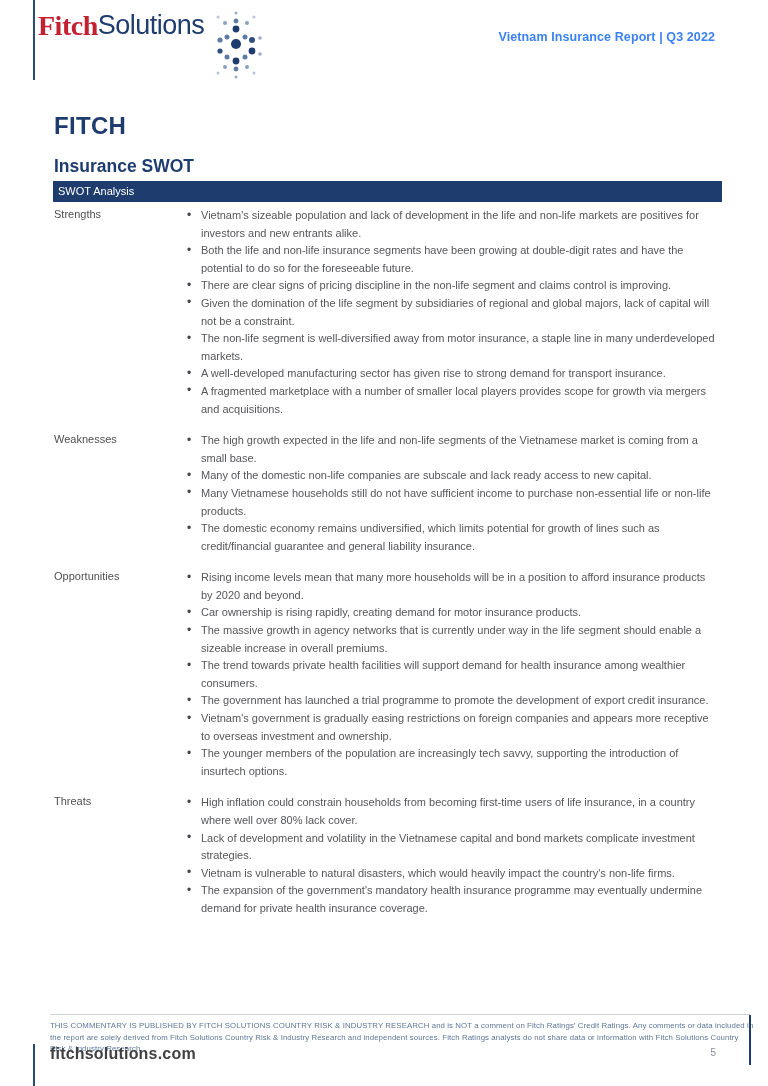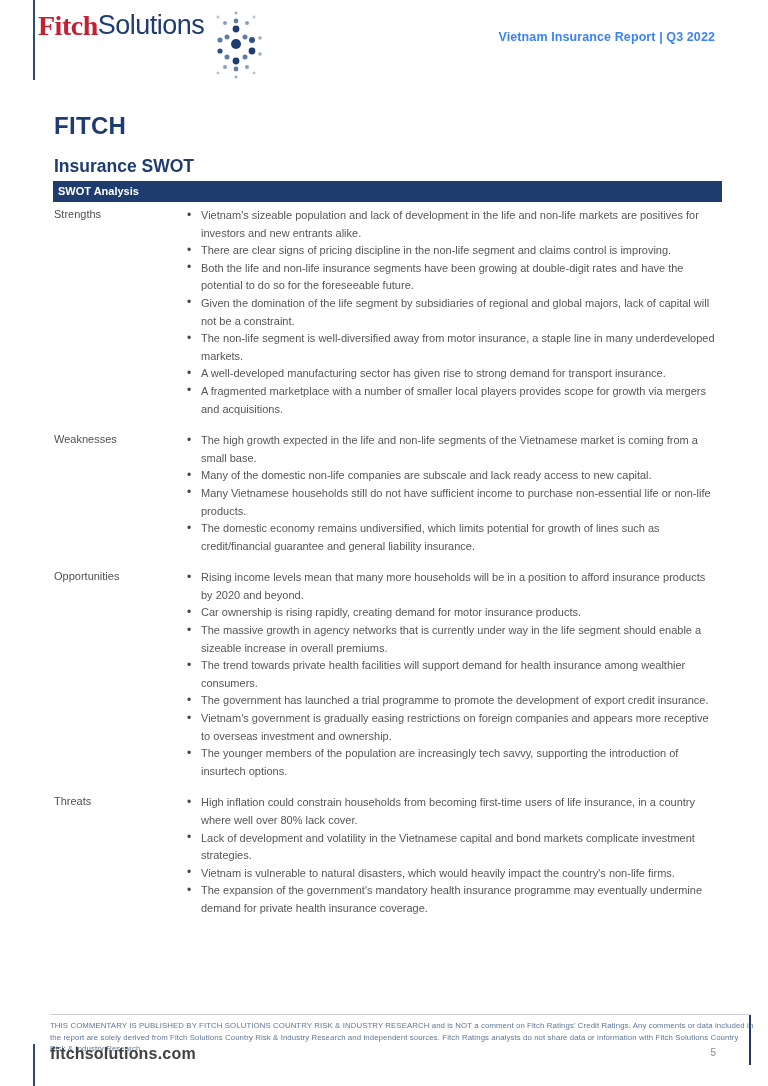--- a/index.html
+++ b/index.html
@@ -29,21 +29,21 @@
     position:absolute; left:54px; top:112px;
     font-size:24px; font-weight:bold; color:#1e3c6e; letter-spacing:0.3px;
   }
   .section-title {
     position:absolute; left:54px; top:156px;
     font-size:17.5px; font-weight:bold; color:#1e3c6e;
   }
   .table-header-bar {
     position:absolute; left:53px; top:181px; width:669px; height:21px;
     background:#1e3c6e; color:#ffffff;
-    font-size:11px; font-weight:bold; line-height:21px; padding-left:5px;
+    font-size:11px; font-weight:normal; line-height:21px; padding-left:5px;
   }
 
   
   .swot-table { position:absolute; left:54px; top:207px; width:663px; }
   .swot-row   { display:flex; margin-bottom:14px; }
   .swot-label { flex:0 0 132px; font-size:11px; font-weight:normal; color:#4f5052; padding-top:1px; }
   .bullets    { list-style:none; flex:1; }
   .bullets li {
     position:relative; padding-left:15px;
     font-size:11px; line-height:17.6px; color:#555659;
@@ -110,22 +110,22 @@
 
   <main>
     <h1 class="page-title">FITCH</h1>
     <h2 class="section-title">Insurance SWOT</h2>
     <div class="table-header-bar">SWOT Analysis</div>
     <div class="swot-table" id="swot-table">
         <div class="swot-row">
           <div class="swot-label">Strengths</div>
           <ul class="bullets">
             <li>Vietnam's sizeable population and lack of development in the life and non-life markets are positives for investors and new entrants alike.</li>
+            <li>Both the life and non-life insurance segments have been growing at double-digit rates and have the potential to do so for the foreseeable future.</li>
             <li>There are clear signs of pricing discipline in the non-life segment and claims control is improving.</li>
-            <li>Both the life and non-life insurance segments have been growing at double-digit rates and have the potential to do so for the foreseeable future.</li>
             <li>Given the domination of the life segment by subsidiaries of regional and global majors, lack of capital will not be a constraint.</li>
             <li>The non-life segment is well-diversified away from motor insurance, a staple line in many underdeveloped markets.</li>
             <li>A well-developed manufacturing sector has given rise to strong demand for transport insurance.</li>
             <li>A fragmented marketplace with a number of smaller local players provides scope for growth via mergers and acquisitions.</li>
           </ul>
         </div>
         <div class="swot-row">
           <div class="swot-label">Weaknesses</div>
           <ul class="bullets">
             <li>The high growth expected in the life and non-life segments of the Vietnamese market is coming from a small base.</li>

